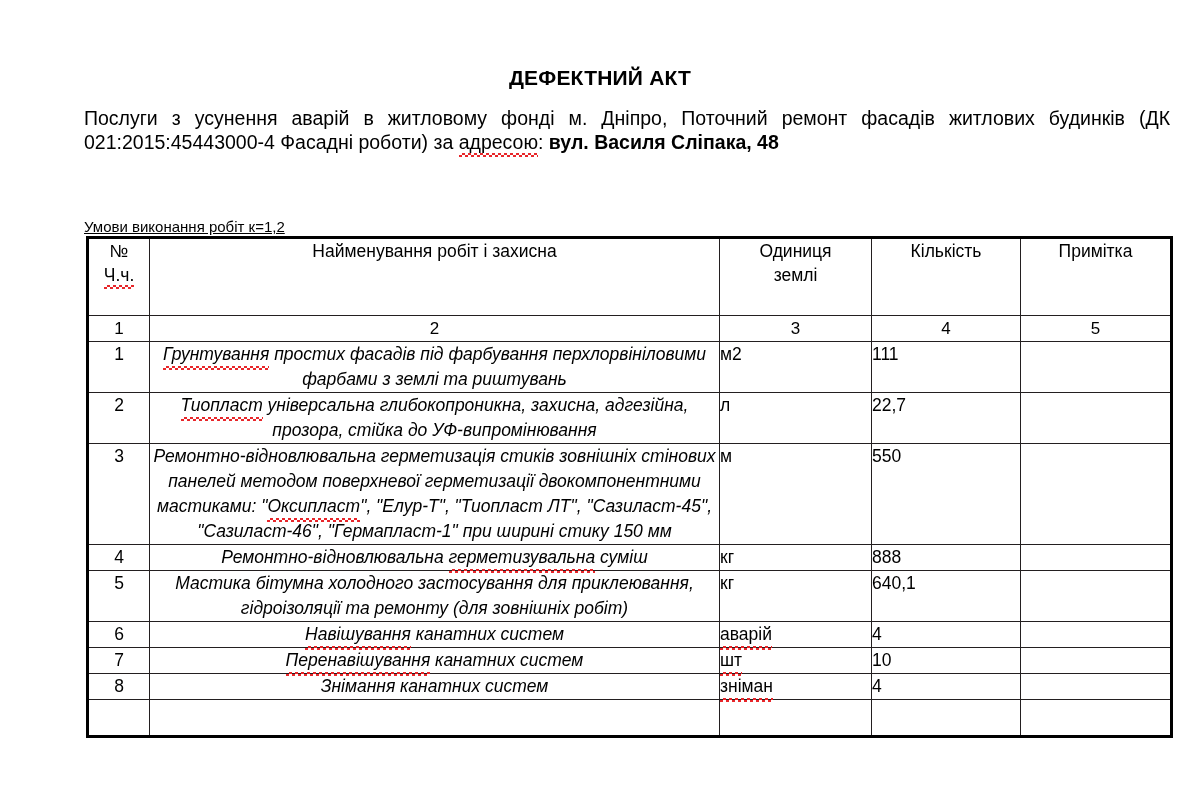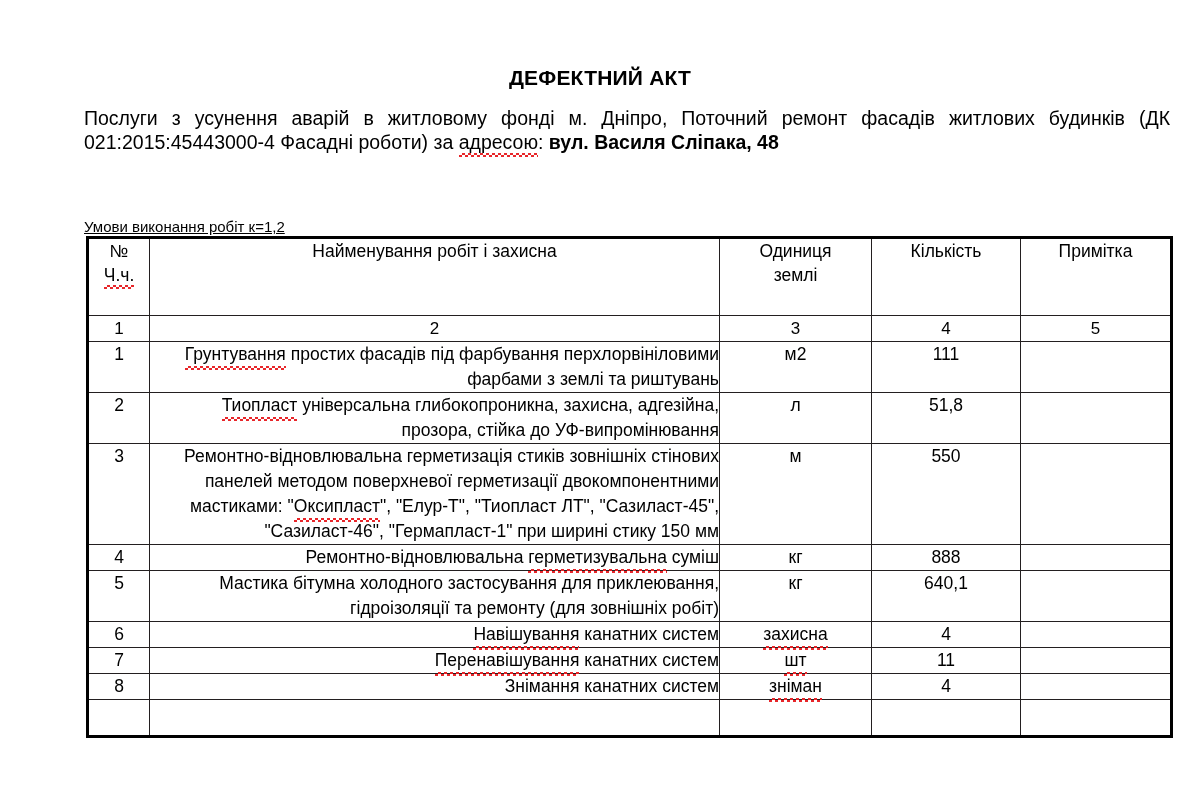--- a/index.html
+++ b/index.html
@@ -101,26 +101,26 @@
 
   tbody td {
     padding-top: 1px;
     line-height: 25px;
   }
   td.col-no {
     text-align: center;
     padding-top: 1px;
   }
   td.col-name {
-    text-align: right;
+    text-align: center;
     padding-left: 6px;
     padding-right: 4px;
+    font-style: italic;
   }
   td.col-unit, td.col-qty {
-    text-align: center;
   }
   td.col-note { }
 
   tr.tail td {
     height: 35px;
   }
 
   
   .sq {
     position: relative;
@@ -187,21 +187,21 @@
           <td class="col-no">1</td>
           <td class="col-name"><span class="sq">Грунтування</span><span> простих фасадів під фарбування перхлорвініловими фарбами з землі та риштувань</span></td>
           <td class="col-unit"><span>м2</span></td>
           <td class="col-qty">111</td>
           <td class="col-note"></td>
         </tr>
         <tr>
           <td class="col-no">2</td>
           <td class="col-name"><span class="sq">Тиопласт</span><span> універсальна глибокопроникна, захисна, адгезійна, прозора, стійка до УФ-випромінювання</span></td>
           <td class="col-unit"><span>л</span></td>
-          <td class="col-qty">51,8</td>
+          <td class="col-qty">22,7</td>
           <td class="col-note"></td>
         </tr>
         <tr>
           <td class="col-no">3</td>
           <td class="col-name"><span>Ремонтно-відновлювальна герметизація стиків зовнішніх стінових панелей методом поверхневої герметизації двокомпонентними  мастиками: "</span><span class="sq">Оксипласт</span><span>", "Елур-Т", "Тиопласт ЛТ", "Сазиласт-45", "Сазиласт-46", "Гермапласт-1"  при ширині стику 150 мм</span></td>
           <td class="col-unit"><span>м</span></td>
           <td class="col-qty">550</td>
           <td class="col-note"></td>
         </tr>
         <tr>
@@ -214,29 +214,29 @@
         <tr>
           <td class="col-no">5</td>
           <td class="col-name"><span>Мастика бітумна холодного застосування для приклеювання, гідроізоляції та ремонту (для зовнішніх робіт)</span></td>
           <td class="col-unit"><span>кг</span></td>
           <td class="col-qty">640,1</td>
           <td class="col-note"></td>
         </tr>
         <tr>
           <td class="col-no">6</td>
           <td class="col-name"><span class="sq">Навішування</span><span> канатних систем</span></td>
-          <td class="col-unit"><span class="sq">захисна</span></td>
+          <td class="col-unit"><span class="sq">аварій</span></td>
           <td class="col-qty">4</td>
           <td class="col-note"></td>
         </tr>
         <tr>
           <td class="col-no">7</td>
           <td class="col-name"><span class="sq">Перенавішування</span><span> канатних систем</span></td>
           <td class="col-unit"><span class="sq">шт</span></td>
-          <td class="col-qty">11</td>
+          <td class="col-qty">10</td>
           <td class="col-note"></td>
         </tr>
         <tr>
           <td class="col-no">8</td>
           <td class="col-name"><span>Знімання канатних систем</span></td>
           <td class="col-unit"><span class="sq">зніман</span></td>
           <td class="col-qty">4</td>
           <td class="col-note"></td>
         </tr>
         <tr class="tail">

